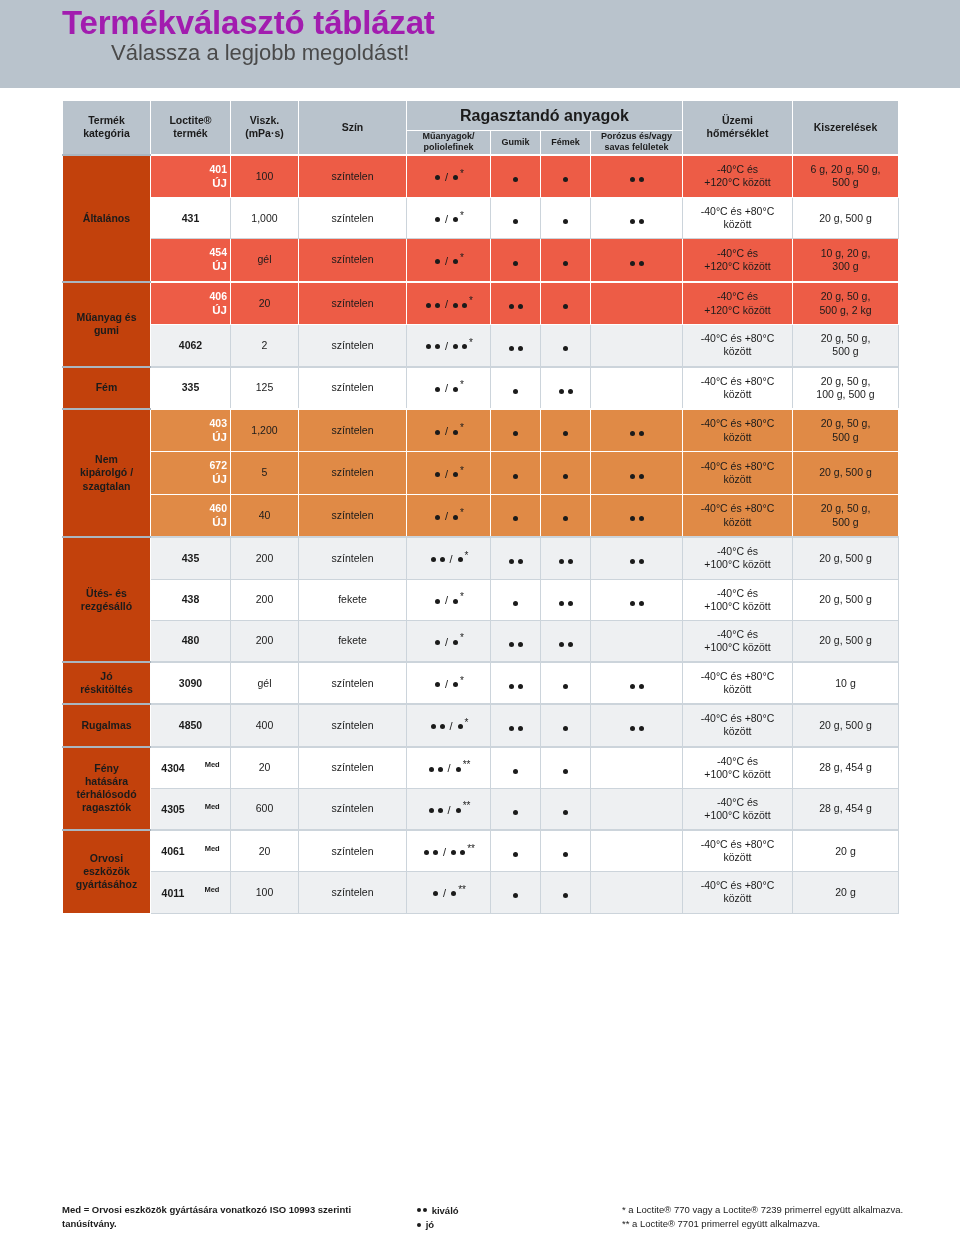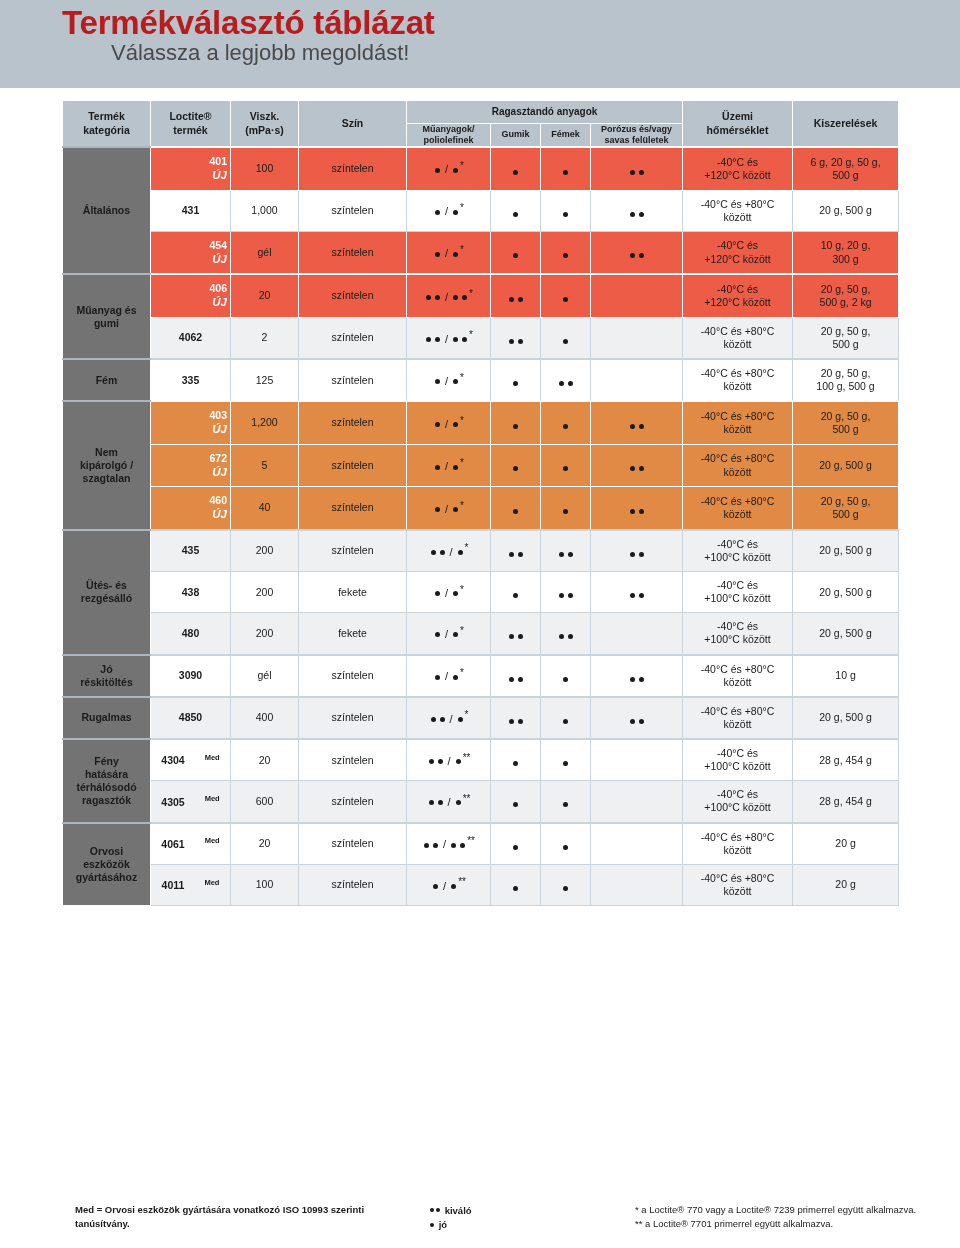--- a/index.html
+++ b/index.html
@@ -13,21 +13,21 @@
   }
   .page{position:relative;width:960px;height:1248px;}
 
   
   .banner{
     position:absolute;left:0;top:0;width:960px;height:88px;
     background:#b9c3cc;
   }
   .banner-title{
     position:absolute;left:62px;top:4px;
-    font-size:33px;font-weight:bold;color:#b91c1c;letter-spacing:-0.2px;
+    font-size:33px;font-weight:bold;color:#a21caf;letter-spacing:-0.2px;
     white-space:nowrap;
   }
   .banner-sub{
     position:absolute;left:63px;top:40px;
     font-size:22px;font-weight:normal;color:#4a4a4a;
     white-space:nowrap;
     margin-left:48px;
   }
 
   
@@ -51,25 +51,25 @@
 
   
   th.hd{
     background:#b9c3cc;
     font-weight:bold;
     font-size:11px;
     color:#1d1d1d;
     padding:4px 2px;
   }
   th.hd.small{font-size:9px;}
-  th.hd.group{font-size:10px;padding:5px 2px 4px;}
+  th.hd.group{font-size:16px;padding:5px 2px 4px;}
 
   
   td.cat{
-    background:#737373;
+    background:#c2410c;
     font-weight:bold;
     font-size:11.5px;
     color:#1d1d1d;
     border-left:1px solid #e2e6ea;
     border-right:1px solid #c3ccd4;
     padding:2px 3px;
   }
 
   
   tr.r td.c{ padding:7px 3px; }
@@ -77,21 +77,21 @@
   tr.grey  td.c{background:#eef0f2;}
   tr.red   td.c{background:#ed5c46;}
   tr.orange td.c{background:#e08a46;}
 
   tr.white td.c, tr.grey td.c{border-color:#ccd4db;}
   tr.red td.c, tr.orange td.c{border-color:#ffffff;}
 
   
   .code{font-weight:bold;font-size:12px;}
   tr.red .code,tr.orange .code{color:#ffffff;text-align:right;}
-  .code .uj{display:block;font-weight:bold;font-size:11.5px;font-style:italic;}
+  .code .uj{display:block;font-weight:bold;font-size:11.5px;}
   .code sup{font-size:7.5px;font-weight:bold;vertical-align:super;padding-left:20px;}
 
   
   tr.secstart td{border-top:2px solid #aab6c0;}
 
   
   .dots{display:inline-block;white-space:nowrap;font-size:0;}
   .dot{
     display:inline-block;width:5px;height:5px;border-radius:50%;
     background:#1b1b1b;margin:0 2px;vertical-align:middle;
@@ -101,21 +101,21 @@
 
   
   .footer{
     position:absolute;left:62px;top:1203px;width:890px;
     font-size:9.5px;line-height:1.45;color:#1b1b1b;
   }
   .fcol{position:absolute;top:0;}
   .fcol.a{left:0;width:330px;font-weight:bold;}
   .fcol.b{left:355px;width:180px;font-weight:bold;}
   .fcol.c{left:560px;width:400px;font-weight:normal;}
-  .fline{display:block;white-space:nowrap;margin-left:13px;}
+  .fline{display:block;white-space:nowrap;}
   .fline .dot{width:4px;height:4px;margin:0 2px 0 0;}
   .fline .lbl{vertical-align:middle;text-align:center;}
 </style>
 </head>
 <body>
 
 <div class="page">
 
   <div class="banner">
     <div class="banner-title">Termékválasztó táblázat</div>

